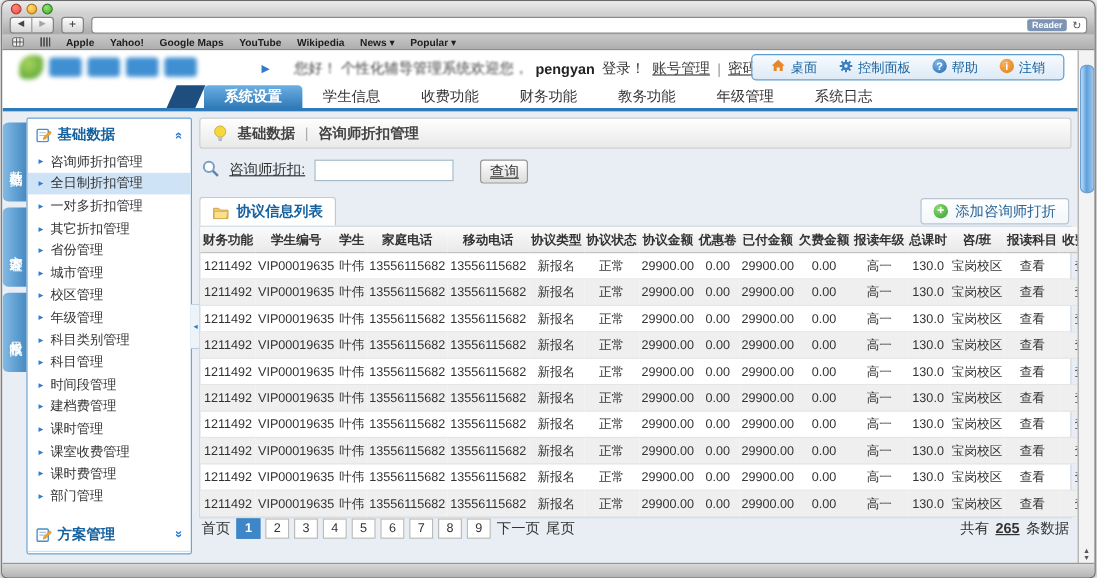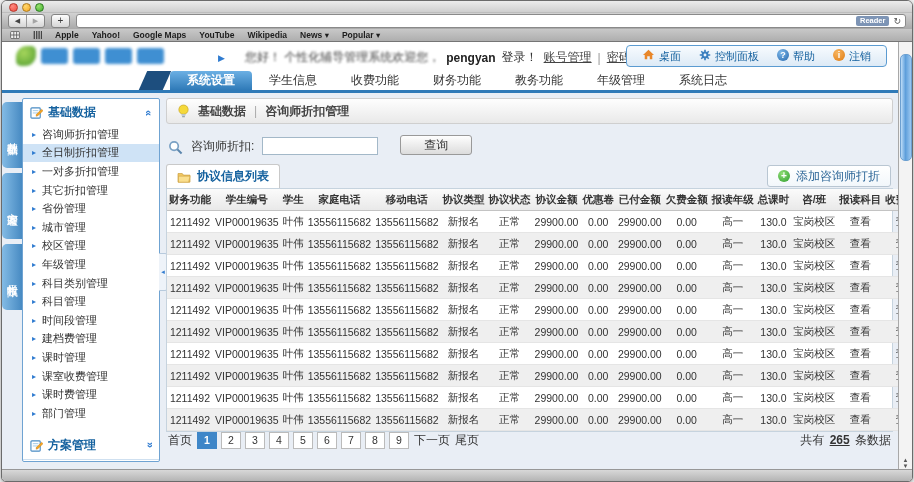--- a/index.html
+++ b/index.html
@@ -69,23 +69,23 @@
   .side-item{display:flex;align-items:center;gap:6px;padding:1.8px 6px 1.8px 9px;font-size:11px;color:#333;cursor:pointer;white-space:nowrap;}
   .side-item .arr{color:#2f7bd0;font-size:8px;}
   .side-item.selected{background:#cfe3f6;}
   .collapse-handle{position:absolute;left:157px;top:160px;width:8px;height:36px;background:#eef3f9;
     border:1px solid #b7cadd;border-left:none;border-radius:0 3px 3px 0;color:#2f7bd0;font-size:7px;
     display:flex;align-items:center;justify-content:center;cursor:pointer;}
   .main{position:absolute;left:164px;right:6px;top:5px;bottom:0;}
   .breadcrumb{height:24px;background:linear-gradient(#fefefe,#e9e9e9);border:1px solid #cfcfcf;border-radius:3px;
     display:flex;align-items:center;gap:8px;padding:0 10px;font-size:12px;font-weight:bold;color:#444;}
   .bc-divider{color:#aaa;font-weight:normal;}
-  .searchrow{margin-top:9px;display:flex;align-items:flex-end;gap:8px;padding:0 2px;font-size:12px;color:#333;height:22px;}
+  .searchrow{margin-top:9px;display:flex;align-items:flex-start;gap:8px;padding:0 2px;font-size:12px;color:#333;height:22px;text-decoration:underline;}
   .search-input{width:108px;height:16px;border:1px solid #a3b8c8;background:#fff;font-size:11px;padding:0 3px;}
-  .query-btn{margin-left:14px;width:72px;height:20px;background:linear-gradient(#fefefe,#dcdcdc);
+  .query-btn{margin-left:14px;width:40px;height:20px;background:linear-gradient(#fefefe,#dcdcdc);
     border:1px solid #999;border-radius:3px;font-size:12px;color:#333;cursor:pointer;
     font-family:"Liberation Sans","DejaVu Sans",sans-serif;}
   .panel{margin-top:9px;position:relative;}
   .panel-tabstrip{height:24px;display:flex;align-items:flex-end;position:relative;}
   .list-tab{height:23px;background:#fff;border:1px solid #c9c9c9;border-bottom:none;border-radius:3px 3px 0 0;
     display:flex;align-items:center;gap:6px;padding:0 10px;color:#16629f;font-weight:bold;font-size:12px;}
   .add-btn{position:absolute;right:2px;top:1px;height:20px;border:1px solid #b9c6d2;border-radius:3px;
     background:linear-gradient(#ffffff,#f2f7fb);display:flex;align-items:center;gap:6px;padding:0 10px;
     font-size:12px;color:#2a6496;cursor:pointer;}
   .plus-circle{width:12px;height:12px;border-radius:50%;background:radial-gradient(circle at 35% 30%,#8fdd74,#2f9e2f);

